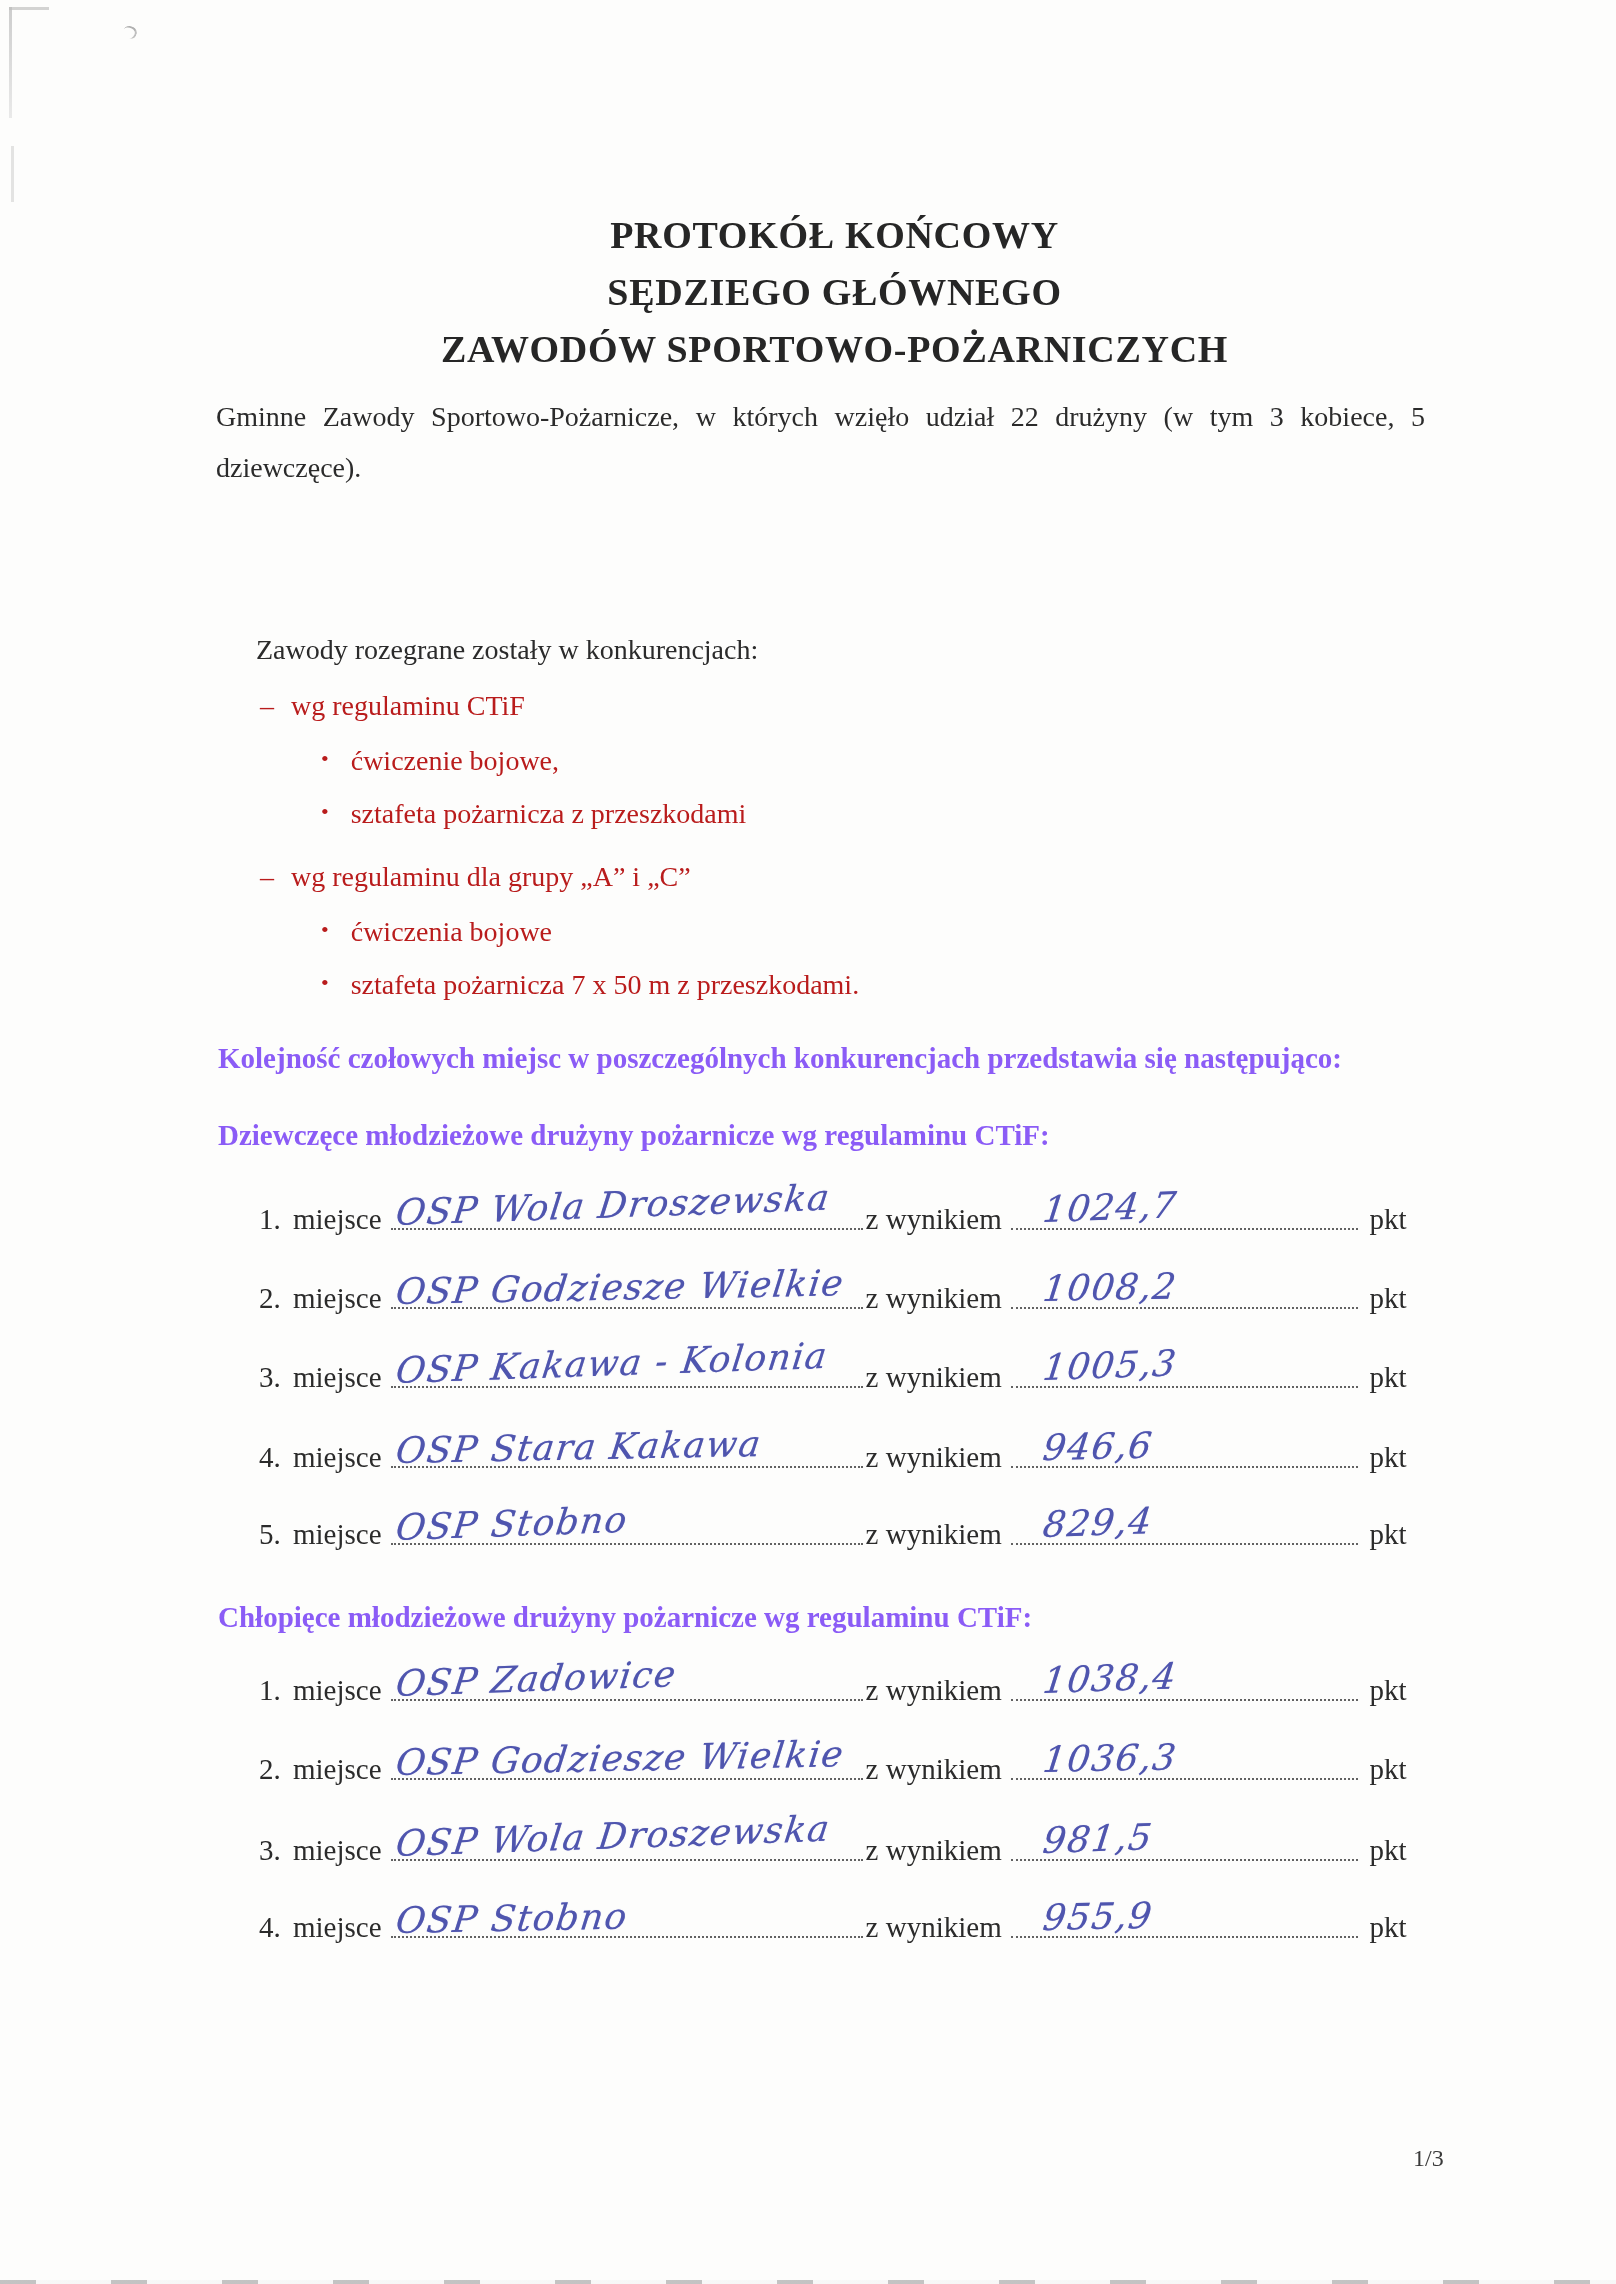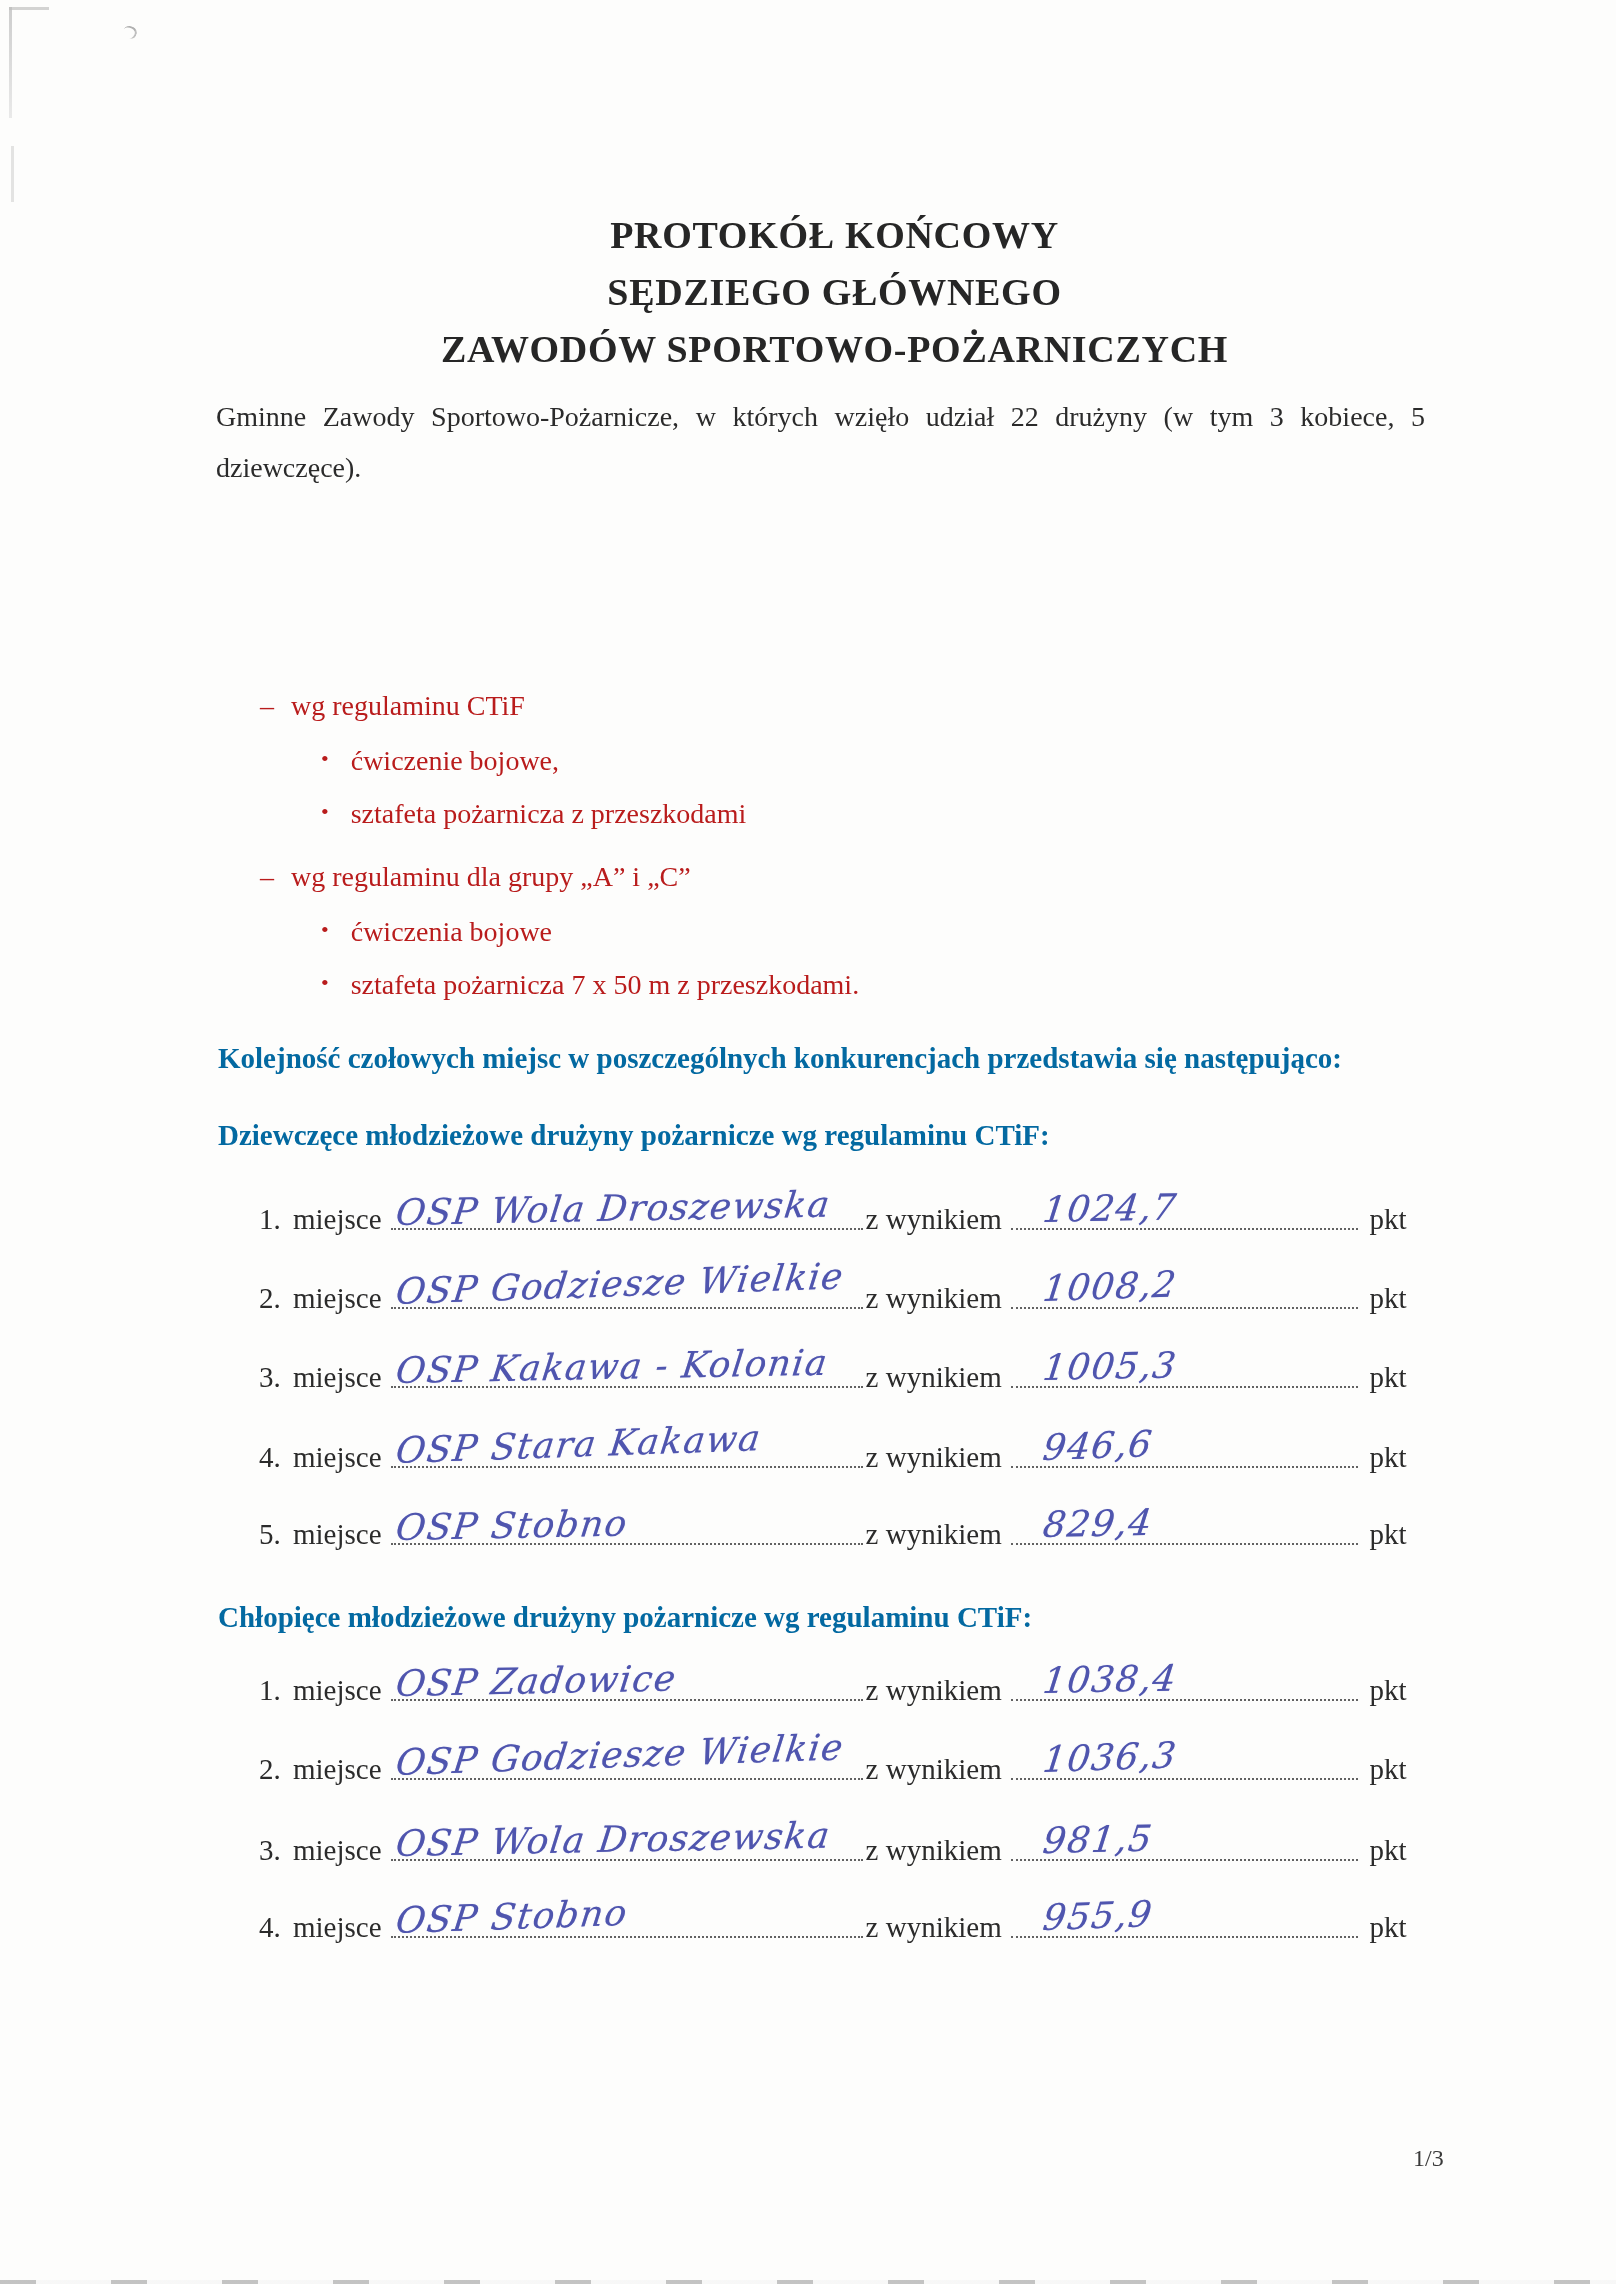--- a/index.html
+++ b/index.html
@@ -38,21 +38,21 @@
   .p1{top:391px;}
   .p2{top:507px;}
   .p3{top:624px;}
   .list-item{position:absolute;font-size:28px;line-height:1;color:#b91c1c;white-space:nowrap;text-align:right;}
   .dash-item{left:260px;}
   .bullet-item{left:321px;}
   .marker{display:inline-block;margin-right:17px;}
   .bullet-item .marker{font-size:22px;vertical-align:3.9px;margin-right:22px;}
   .bold-line{
     position:absolute;left:218px;width:1225px;font-size:29px;line-height:1.2;
-    font-weight:bold;color:#0369a1;
+    font-weight:bold;color:#8b5cf6;
   }
   .intro{top:1041px;}
   .h1{top:1118px;}
   .h2{top:1600px;}
   
   .entry{
     position:absolute;left:259px;width:1157px;height:38px;
     display:flex;align-items:flex-end;font-size:29px;color:#2b2b2b;
   }
   .entry .num{width:34px;line-height:1;flex:none;}
@@ -96,20 +96,23 @@
     <div class="line">PROTOKÓŁ KOŃCOWY</div>
     <div class="line">SĘDZIEGO GŁÓWNEGO</div>
     <div class="line">ZAWODÓW SPORTOWO-POŻARNICZYCH</div>
   </div>
 
   <div class="para p1">
     <div class="fill">Gminne Zawody Sportowo-Pożarnicze, w których wzięło udział 22 drużyny (w tym 3 kobiece, 5 dziewczęce).</div>
   </div>
 
 
+  <div class="para p3">
+    <div class="line indent">Zawody rozegrane zostały w konkurencjach:</div>
+  </div>
 
   <div class="list-item dash-item" style="top:692px">
     <span class="marker">–</span><span>wg regulaminu CTiF</span>
   </div>
   <div class="list-item bullet-item" style="top:747px">
     <span class="marker">•</span><span>ćwiczenie bojowe,</span>
   </div>
   <div class="list-item bullet-item" style="top:800px">
     <span class="marker">•</span><span>sztafeta pożarnicza z przeszkodami</span>
   </div>

